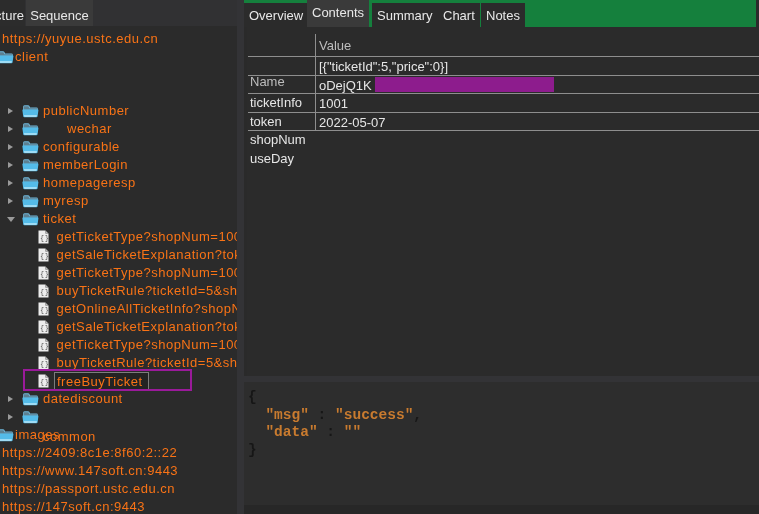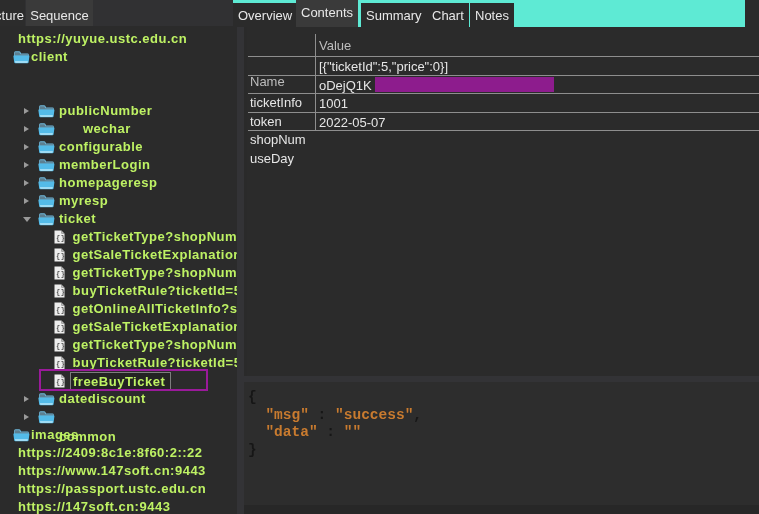--- a/index.html
+++ b/index.html
@@ -7,37 +7,37 @@
   font-family:"Liberation Sans",sans-serif; }
 #app { position:relative; width:759px; height:514px; background:#2b2b2b; overflow:hidden; }
 
 
 #ltabs { position:absolute; left:0; top:0; width:237px; height:26px; background:#313133; }
 .ltab { position:absolute; top:0; height:26px; font-size:13px; color:#e8e8e8; line-height:32px; }
 #tab-structure { left:-40px; width:65px; background:#2c2c2c; text-align:right; padding-right:1px; }
 #tab-sequence { left:26px; width:67px; background:#3a3a3a; text-align:center; }
 
 #tree { position:absolute; left:0; top:26px; width:237px; height:488px; overflow:hidden; background:#2b2b2b; }
-.trow { position:absolute; left:16px; width:237px; height:18px; font-size:13px; color:#bef264;
-  line-height:18px; white-space:nowrap; letter-spacing:0.5px;font-weight:bold; }
+.trow { position:absolute; left:0; width:237px; height:18px; font-size:13px; color:#f97316;
+  line-height:18px; white-space:nowrap; letter-spacing:0.5px; }
 .tlabel { position:absolute; top:0; height:18px; line-height:18px; white-space:nowrap; }
 .arr-r { position:absolute; width:0; height:0; border-left:5px solid #9a9a9a;
   border-top:3px solid transparent; border-bottom:3px solid transparent; top:6px; }
 .arr-d { position:absolute; width:0; height:0; border-top:5px solid #9a9a9a;
   border-left:4px solid transparent; border-right:4px solid transparent; top:7px; }
 .ficon { position:absolute; top:2px; }
 .dicon { position:absolute; top:2px; }
 
 
 #scrollstrip { position:absolute; left:237px; top:0; width:7px; height:514px; background:#333336; }
 #divider { position:absolute; left:244px; top:0; width:3px; height:514px; background:#2a2a2a; }
 
 
 #rpanel { position:absolute; left:247px; top:0; width:512px; height:514px; background:#2b2b2b; }
-#rtabs { position:absolute; left:233px; top:0; width:512px; height:27px; background:#5eead4; }
+#rtabs { position:absolute; left:244px; top:0; width:512px; height:27px; background:#15803d; }
 .rtab { position:absolute; font-size:13px; color:#e8e8e8; }
 .rtab-un { top:3px; height:24px; line-height:26px; background:#2b2b2b; padding:0 5px; }
 .rtab-sel { top:0; height:27px; line-height:26px; background:#3a3a3a; padding:0 5px; }
 
 
 #tbl { position:absolute; left:247px; top:27px; width:512px; }
 .hline { position:absolute; left:1px; right:0; height:1px; background:#8e8e8e; }
 #vline { position:absolute; left:68px; top:7px; width:1px; height:96px; background:#8e8e8e; }
 .cell-n { position:absolute; left:3px; font-size:13px; color:#e6e6e6;margin-top:36px; }
 .cell-v { position:absolute; left:72px; font-size:13px; color:#e6e6e6; }

